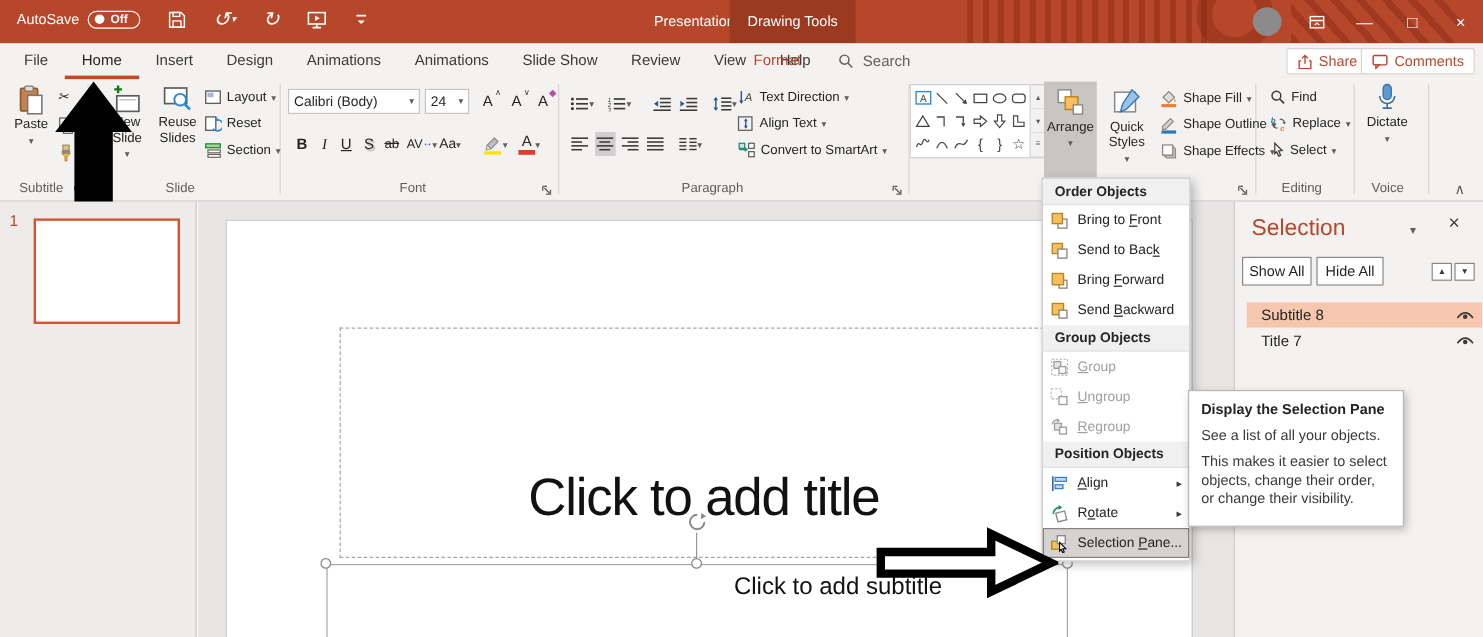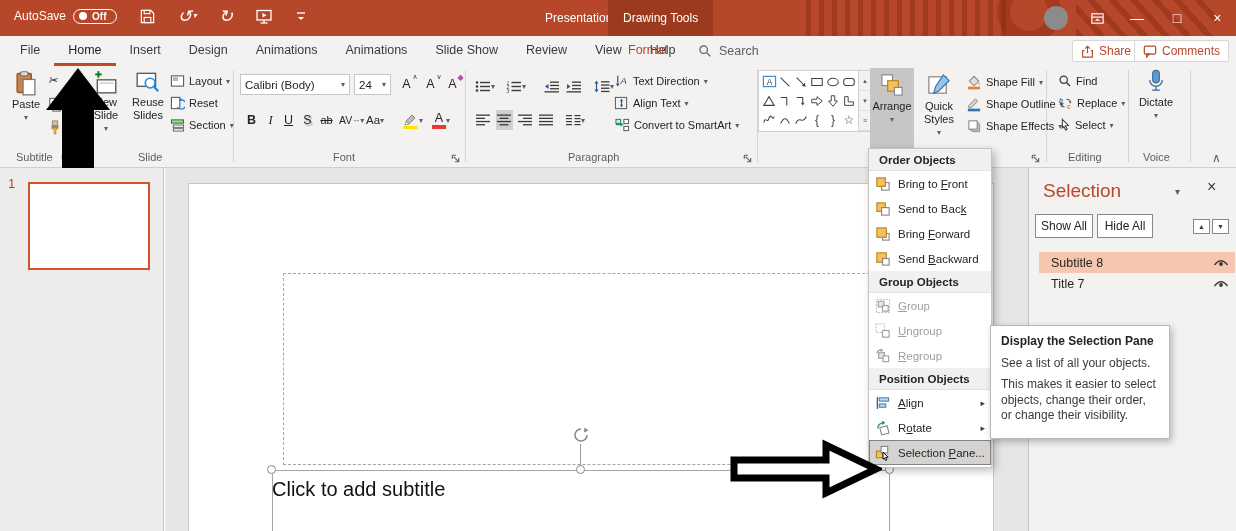--- a/index.html
+++ b/index.html
@@ -58,21 +58,21 @@
 .selcenter{background:#d0cece}
 
 .thumb-panel{position:absolute;left:0;top:168px;width:164px;height:363px;background:#eeecea;border-right:1px solid #c8c6c4;z-index:2}
 .slide-num{position:absolute;left:8px;top:8px;font-size:13px;color:#b7472a}
 .thumb{position:absolute;left:28px;top:14px;width:122px;height:88px;background:#fff;border:2px solid #d4532e}
 .canvas{position:absolute;left:165px;top:168px;width:863px;height:363px;background:#e8e6e4;overflow:hidden;z-index:1}
 .slide{position:absolute;left:23px;top:15px;width:806px;height:400px;background:#fff;border:1px solid #c8c6c4}
 .title-ph{position:absolute;left:118px;top:105px;width:607px;height:192px;border:1px dashed #a8a6a4}
 .title-text{position:absolute;left:118px;top:222px;width:607px;text-align:center;font-size:44px;font-weight:300;color:#111;letter-spacing:-1px}
 .sub-box{position:absolute;left:107px;top:302px;width:618px;height:70px;border:1.5px solid #a8a6a4;border-bottom:none}
-.sub-text{position:absolute;left:107px;top:310px;width:513px;text-align:left;font-size:20px;color:#111}
+.sub-text{position:absolute;left:107px;top:310px;width:513px;text-align:right;font-size:20px;color:#111}
 .handle{position:absolute;width:9px;height:9px;border:1px solid #8a8886;border-radius:50%;background:#fff;z-index:4}
 .rot-stem{position:absolute;left:415px;top:276px;width:1px;height:22px;background:#9a9896;z-index:3}
 .rot-handle{position:absolute;left:407px;top:258px;width:18px;height:18px;z-index:4}
 
 .selpane{position:absolute;left:1028px;top:168px;width:208px;height:363px;background:#f3f2f1;border-left:1px solid #c8c6c4;z-index:10}
 .sp-title{position:absolute;left:14px;top:12px;font-size:19px;color:#b7472a}
 .sp-chev{position:absolute;left:146px;top:18px;font-size:10px;color:#605e5c}
 .sp-close{position:absolute;left:178px;top:10px;font-size:16px;color:#3b3a39}
 .sp-btn{position:absolute;top:46px;height:24px;background:#fff;border:1px solid #8a8886;font-size:12px;color:#252423;display:flex;align-items:center;justify-content:center}
 .sp-arrows{position:absolute;top:51px;display:flex;gap:2px}
@@ -746,20 +746,21 @@
   </div>
 
   <div class="thumb-panel">
     <div class="slide-num">1</div>
     <div class="thumb"></div>
   </div>
 
   <div class="canvas">
     <div class="slide"></div>
     <div class="title-ph"></div>
+    <div class="title-text">Click to add title</div>
     <div class="rot-stem"></div>
     <div class="rot-handle">
         <svg width="18" height="18" viewBox="0 0 18 18">
           <circle cx="9" cy="9" r="7.5" fill="rgba(255,255,255,.6)" stroke="none"></circle>
           <path d="M9 3a6 6 0 1 0 6 6" fill="none" stroke="#8a8886" stroke-width="1.6"></path>
           <polygon points="12.5,1.5 16.5,4.5 12,6.5" fill="#8a8886"></polygon>
         </svg>
       </div>
     <div class="sub-box"></div>
     <div class="handle" style="left:102px;top:297px"></div>

